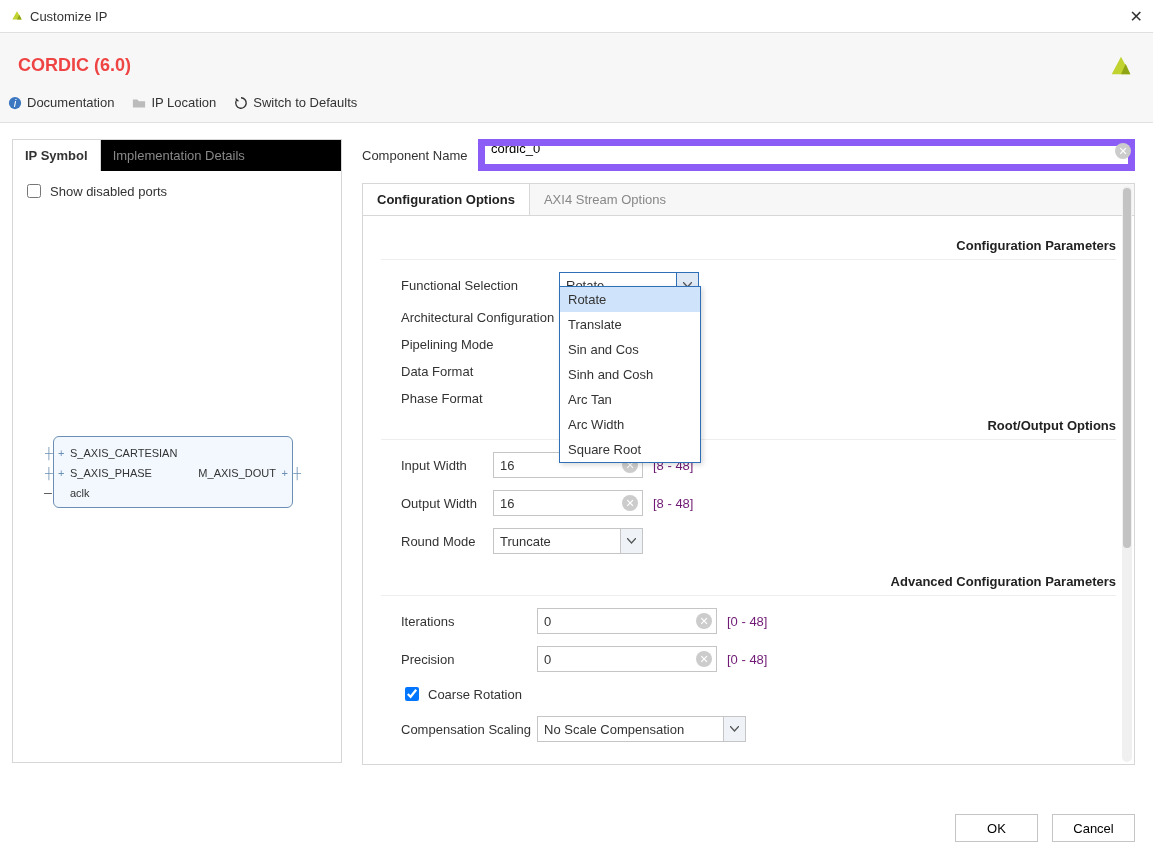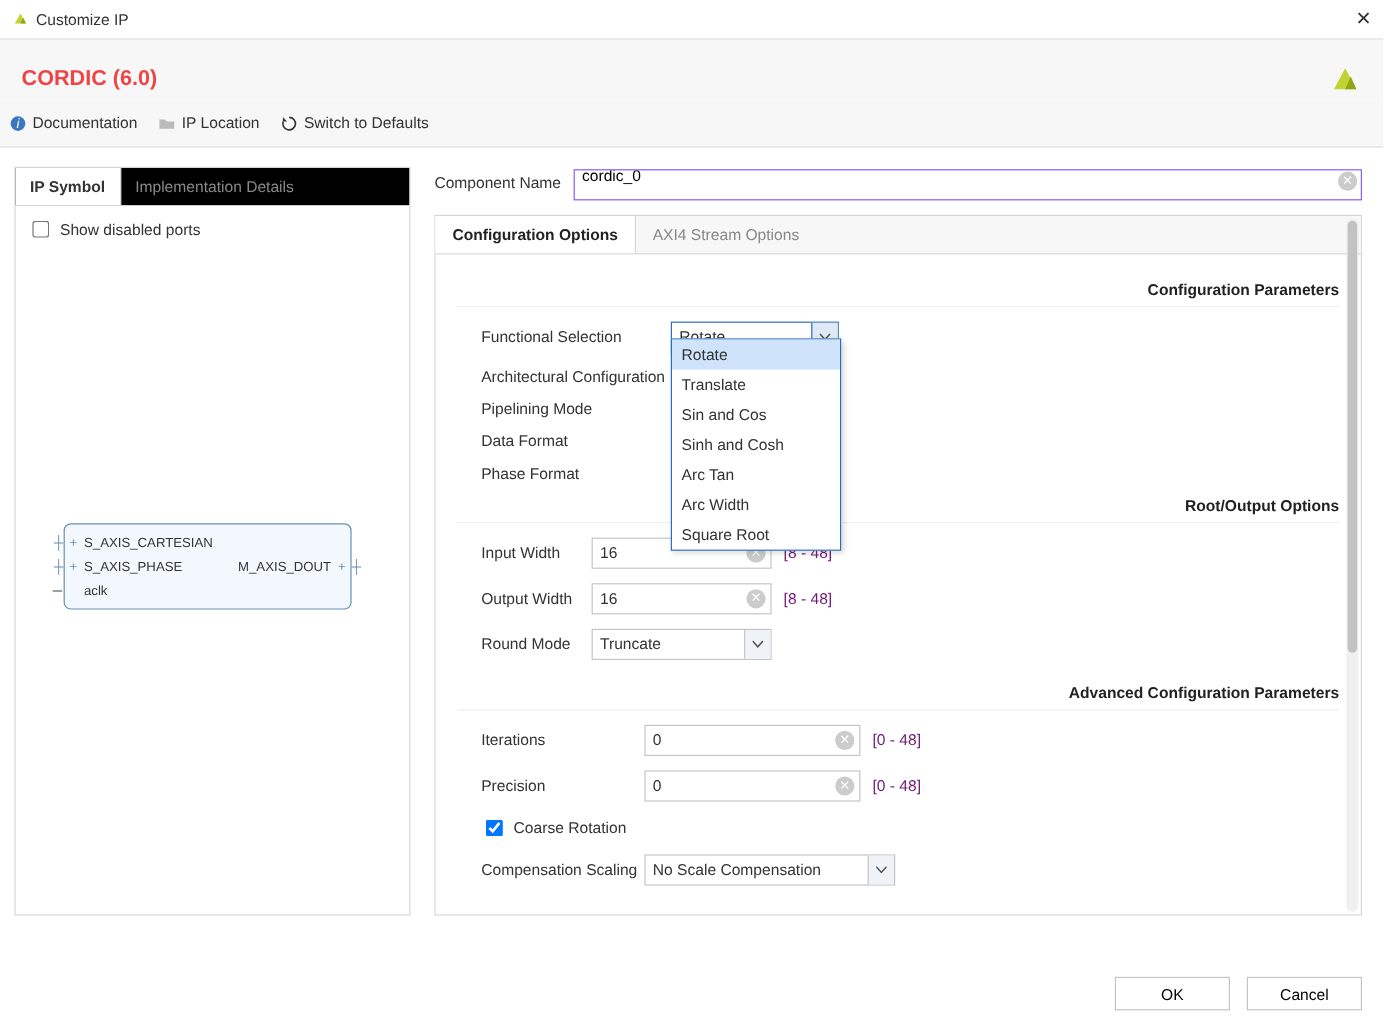--- a/index.html
+++ b/index.html
@@ -31,21 +31,21 @@
 input[type=checkbox] { width: 14px; height: 14px; }
 
 .symbol-box { position: absolute; top: 265px; left: 40px; width: 240px; height: 72px; border: 1px solid #6a8fb3; border-radius: 6px; background: #f2f8fe; }
 .port-text { position: absolute; font-size: 11px; color: #333; }
 .port-marker { position: absolute; font-size: 11px; color: #6a8fb3; }
 
 .right-panel { flex: 1; display: flex; flex-direction: column; }
 .comp-row { display: flex; align-items: center; gap: 10px; margin-bottom: 12px; }
 .comp-label { width: 106px; }
 .comp-input { flex: 1; position: relative; }
-.comp-input input { width: 100%; height: 26px; border: 1px solid #8b5cf6; padding: 2px 24px 16px 6px; }
+.comp-input input { width: 100%; height: 26px; border: 7px solid #8b5cf6; padding: 2px 24px 16px 6px; }
 
 .main-box { border: 1px solid #d7d7d7; flex: 1; display: flex; position: relative; background: #fff; }
 .main-tabs { display: flex; border-bottom: 1px solid #d7d7d7; background: #f7f7f7; }
 .mtab { padding: 8px 14px; color: #888; cursor: pointer; }
 .mtab.active { background: #fff; color: #222; font-weight: bold; border-right: 1px solid #d7d7d7; }
 .main-inner { flex: 1; overflow-y: auto; padding: 22px 18px 10px 18px; position: relative; }
 .scrolltrack { position:absolute; right:2px; top:2px; bottom:2px; width:10px; background:#f0f0f0; border-radius:5px;}
 .scrollthumb { position:absolute; left:1px; right:1px; top:2px; height:360px; background:#c3c3c3; border-radius:5px;}
 
 .section-head { font-weight: bold; color: #222; padding-bottom: 6px; border-bottom: 1px solid #eee; margin-bottom: 12px; text-align: right; }
@@ -59,21 +59,21 @@
 .sel.open .sel-btn{ background:#dfe8f5; border-left:1px solid #2f6fb7;}
 .hint { color: #701a75; margin-left: 10px; text-align: center; }
 .num-input { width: 150px; height: 26px; border: 1px solid #c5c5c5; padding: 0 22px 0 6px; position:relative; display:flex; align-items:center;}
 .clear-x { position:absolute; right:4px; top:4px; width:16px; height:16px; border-radius:8px; background:#ccc; color:#fff; font-size:11px; line-height:16px; text-align:center;}
 
 .dropdown-list { position: absolute; top: 70px; left: 196px; width: 142px; background: #fff; border: 1px solid #2f6fb7; box-shadow: 2px 2px 5px rgba(0,0,0,0.15); z-index: 50; }
 .dd-item { padding: 5px 8px; cursor: pointer; }
 .dd-item.sel-hl { background: #cfe3fb; }
 
 .footer { position: absolute; right: 18px; bottom: 14px; display: flex; gap: 14px; }
-.footer button { width: 96px; height: 28px; background: #fff; border: 1px solid #c5c5c5; cursor: pointer; }
+.footer button { width: 83px; height: 28px; background: #fff; border: 1px solid #c5c5c5; cursor: pointer; }
 
 .comp-clear { position:absolute; right:4px; top:4px; width:16px; height:16px; border-radius:8px; background:#ccc; color:#fff; font-size:11px; line-height:16px; text-align:center;}
 </style>
 </head>
 <body>
 
 <div class="titlebar">
   <svg class="title-logo" viewBox="0 0 24 24">
       <path d="M4 18 L12 4 L20 18 Z" fill="#c0d330"></path>
       <path d="M12 18 L16 10 L20 18 Z" fill="#8fa516"></path>

